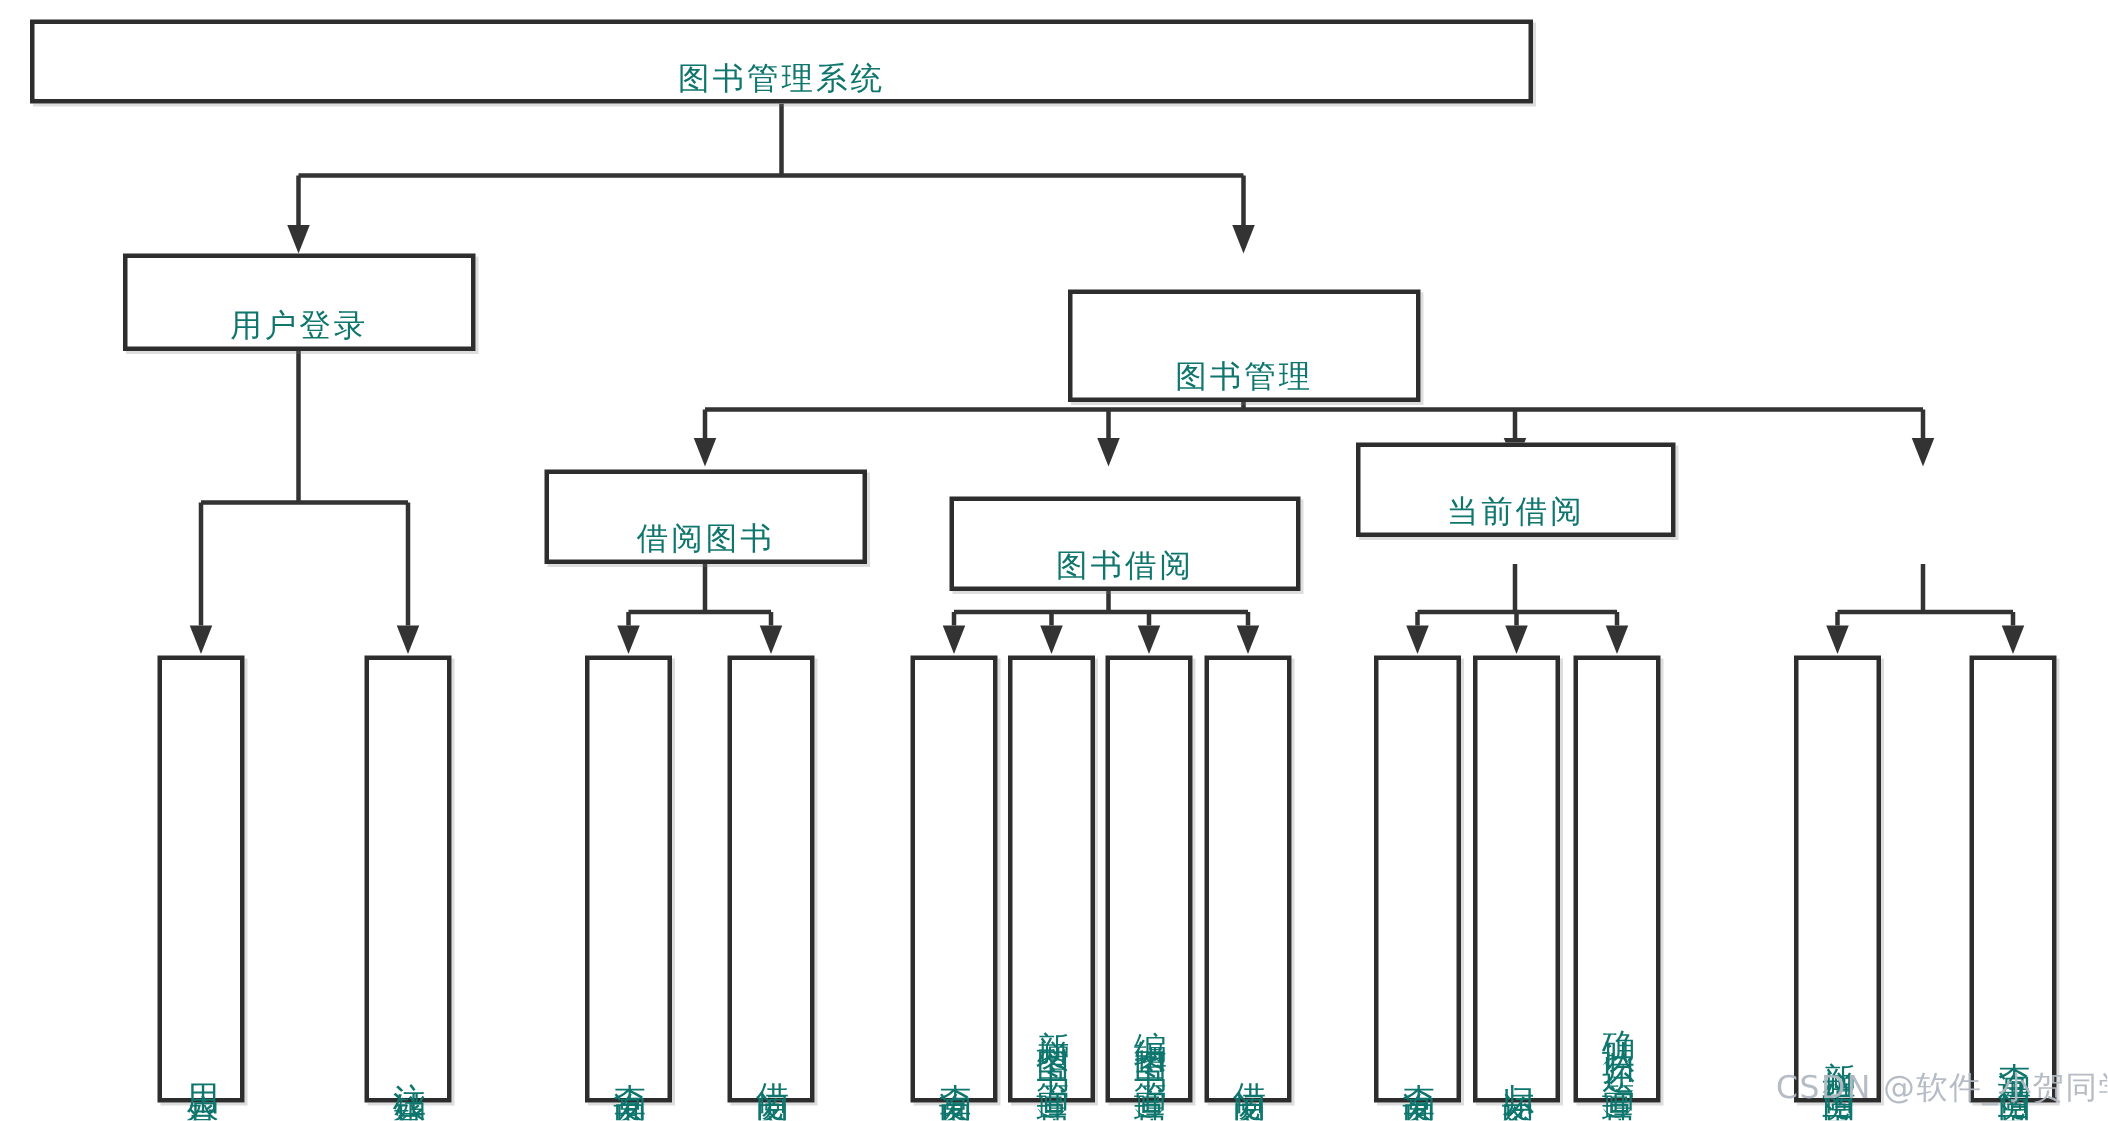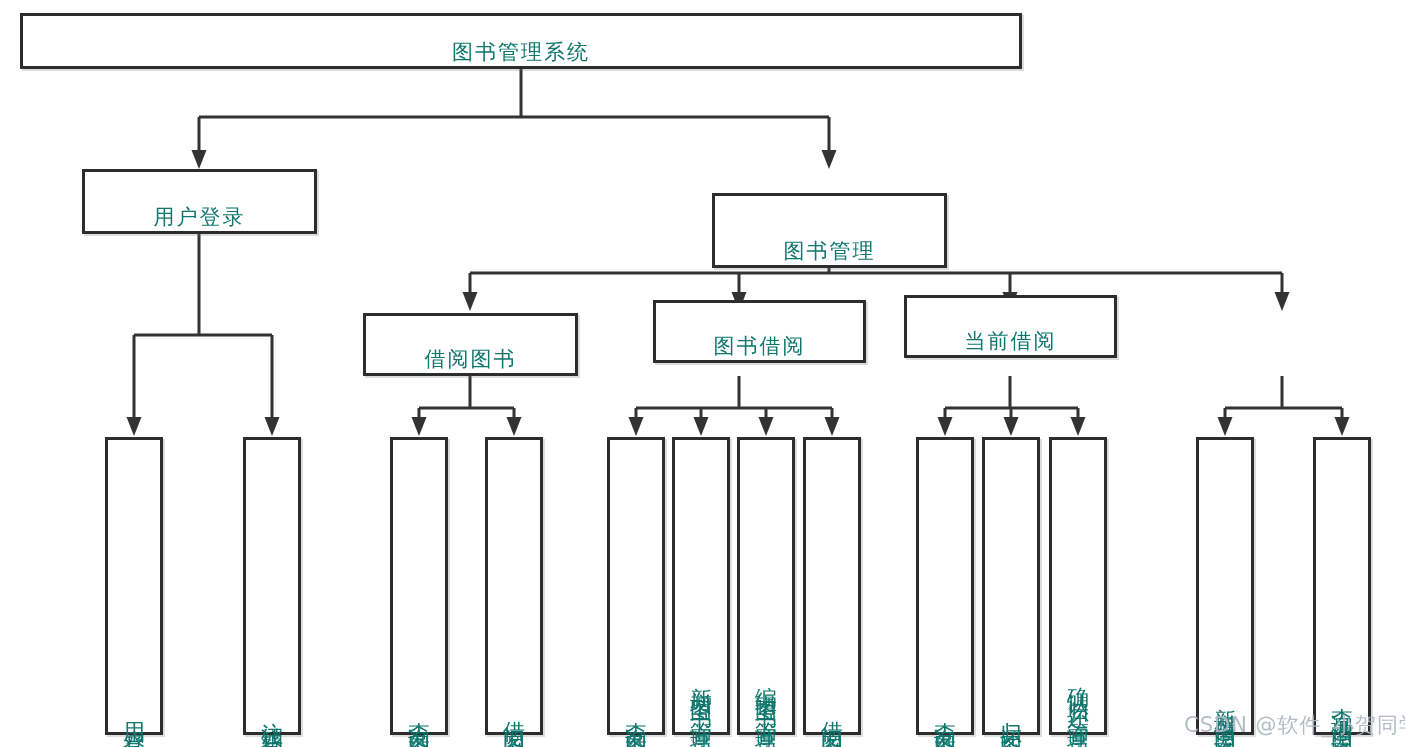--- a/index.html
+++ b/index.html
@@ -51,21 +51,21 @@
     letter-spacing: 1px;
     color: rgba(178, 184, 194, 0.95);
     white-space: nowrap;
   }
 
   
   .n-root   { left: 20px;   top: 13px;  width: 1002px; height: 56px; }
   .n-l2-0   { left: 82px;   top: 169px; width: 235px;  height: 65px; }
   .n-l2-1   { left: 712px;  top: 169px; width: 235px;  height: 75px; margin-top: 24px; }
   .n-l3-0   { left: 363px;  top: 313px; width: 215px;  height: 63px; }
-  .n-l3-1   { left: 633px;  top: 300px; width: 213px;  height: 63px; margin-left: 20px; }
+  .n-l3-1   { left: 633px;  top: 331px; width: 234px;  height: 63px; }
   .n-l3-2   { left: 904px;  top: 295px; width: 213px;  height: 63px; }
   .n-l3-3   { left: 1172px; top: 313px; width: 221px;  height: 63px; }
   .leaf     { top: 437px; width: 58px; height: 298px; }
   .n-lf-0   { left: 105px;  }
   .n-lf-1   { left: 243px;  }
   .n-lf-2   { left: 390px;  }
   .n-lf-3   { left: 485px;  }
   .n-lf-4   { left: 607px;  }
   .n-lf-5   { left: 672px;  }
   .n-lf-6   { left: 737px;  }

